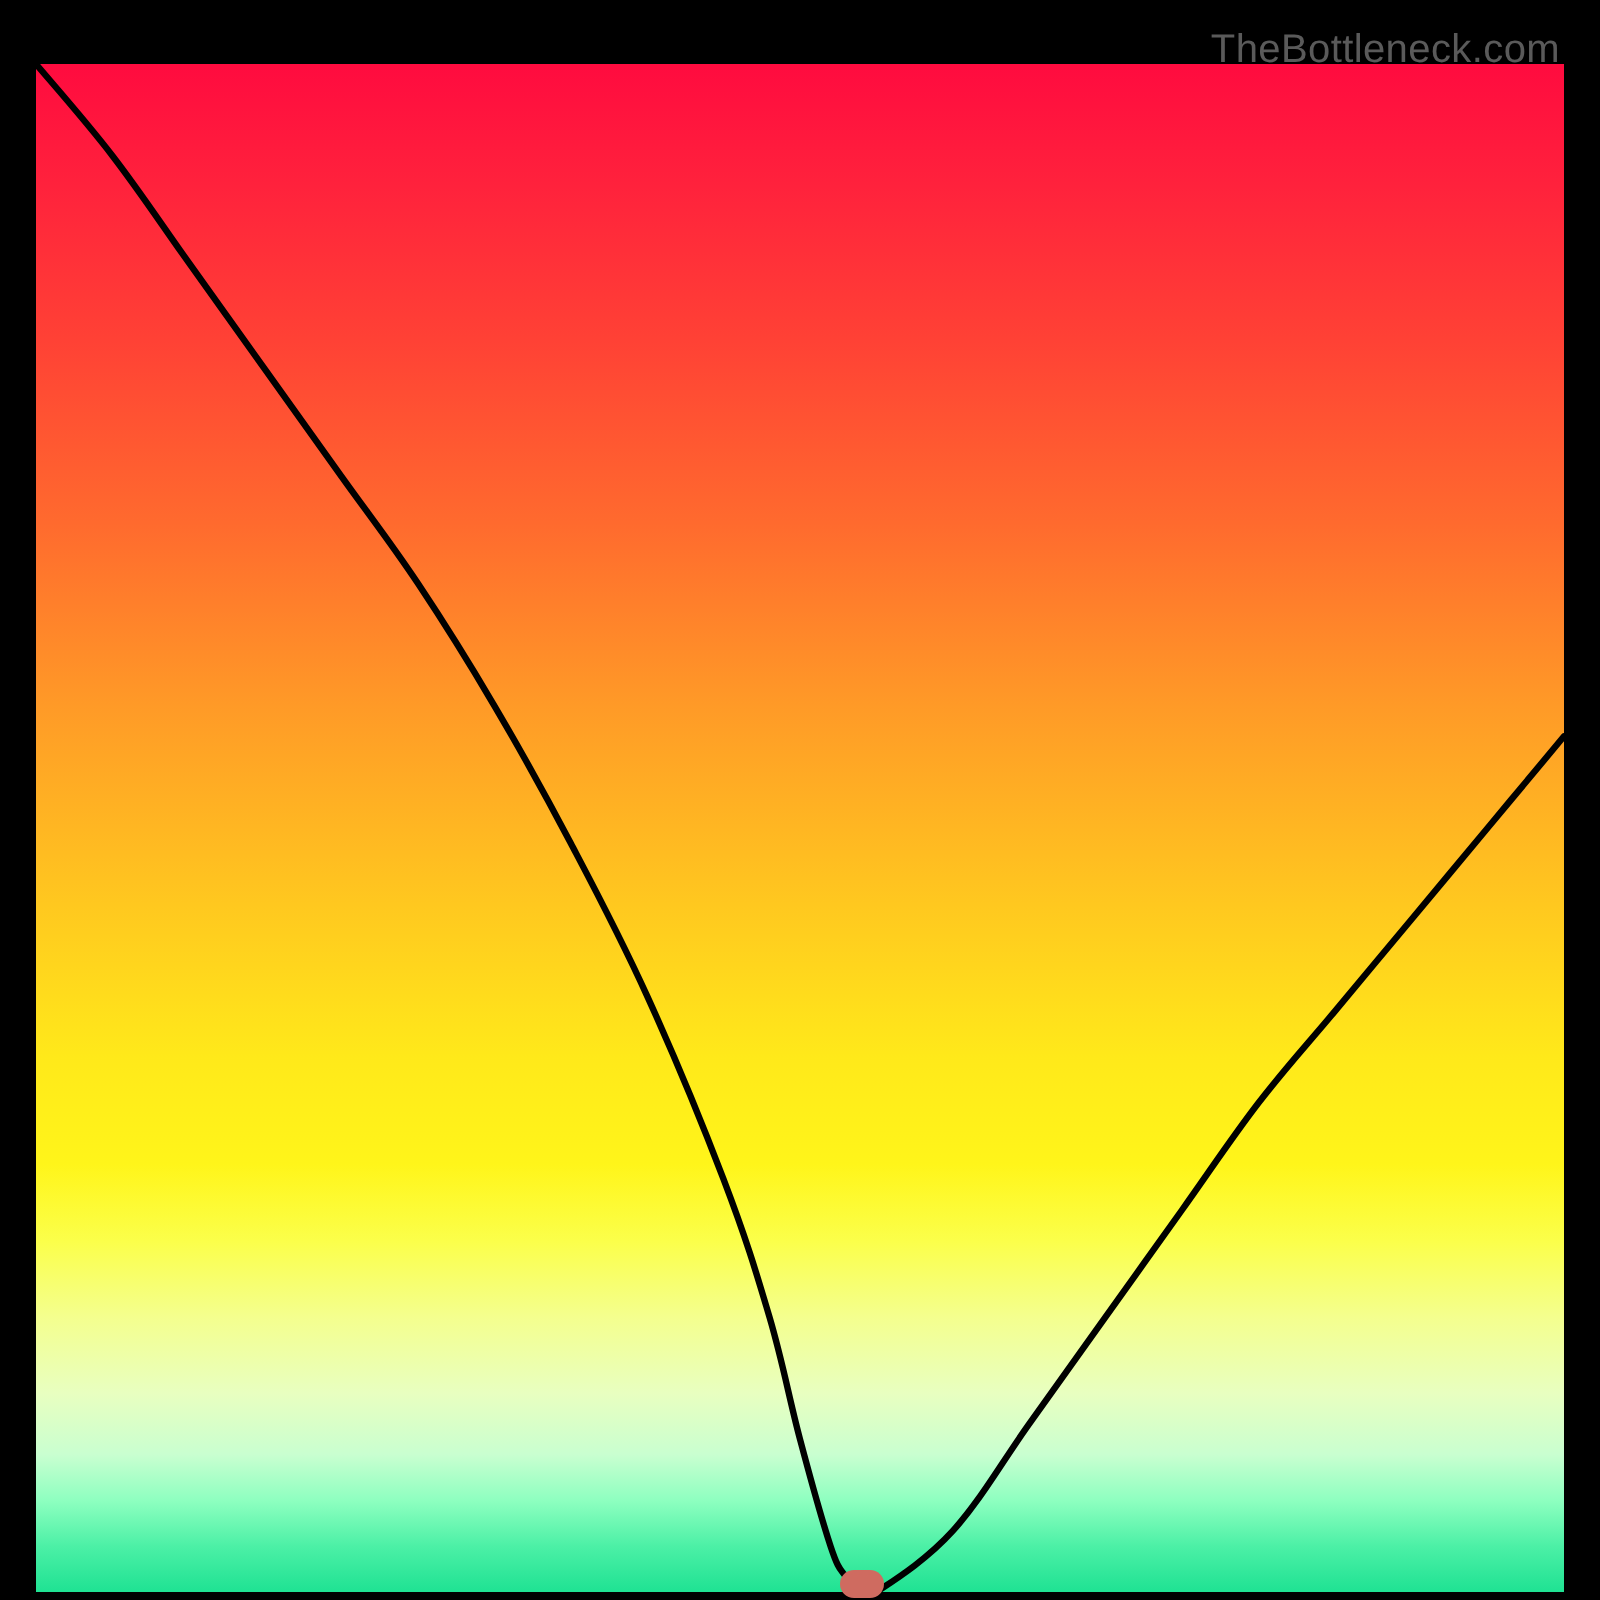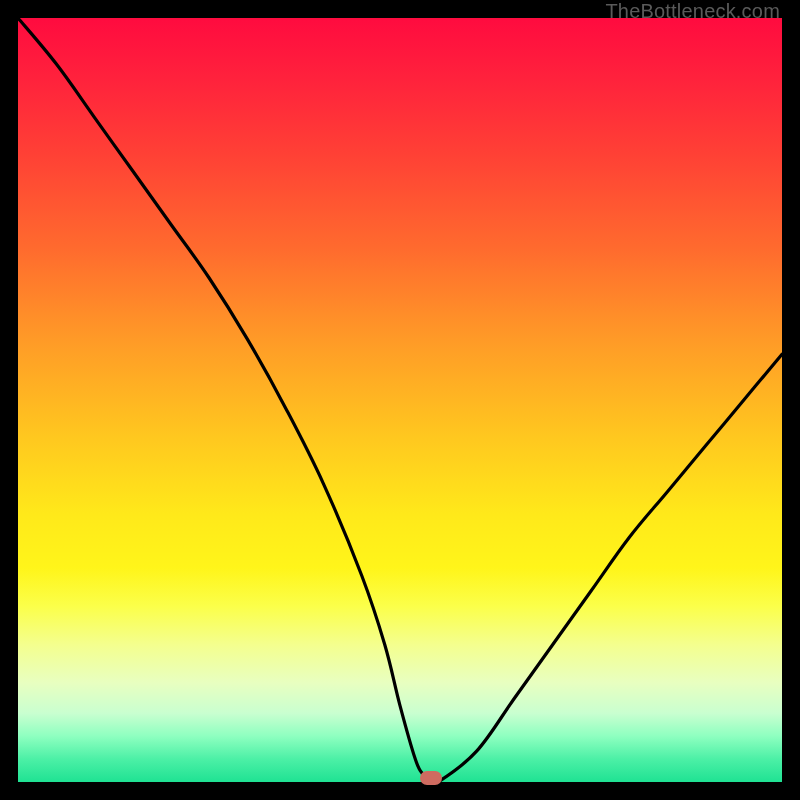--- a/index.html
+++ b/index.html
@@ -9,20 +9,21 @@
     height: 800px;
     overflow: hidden;
     background: #000;
     font-family: Arial, Helvetica, sans-serif;
   }
   .frame {
     position: relative;
     width: 800px;
     height: 564px;
     background: #000;
+    margin-top: 14px;
   }
   .plot-area {
     position: absolute;
     left: 18px;
     top: 18px;
     width: 764px;
     height: 764px;
     
     background: linear-gradient(to bottom,
       #ff0b3f 0%,

